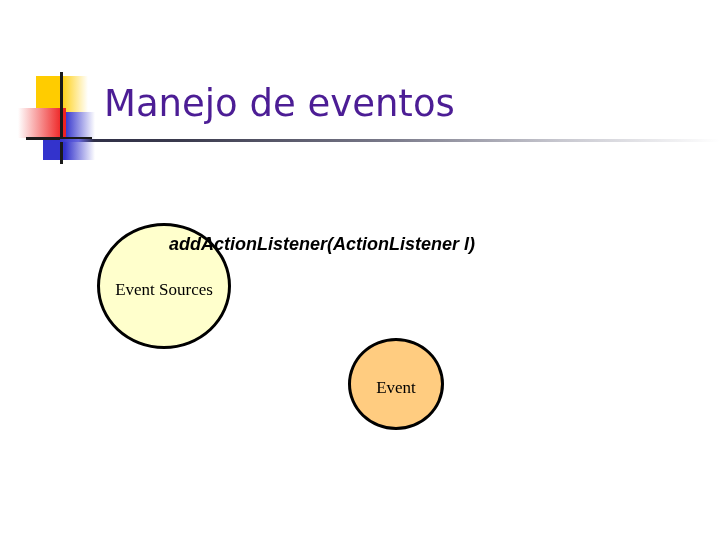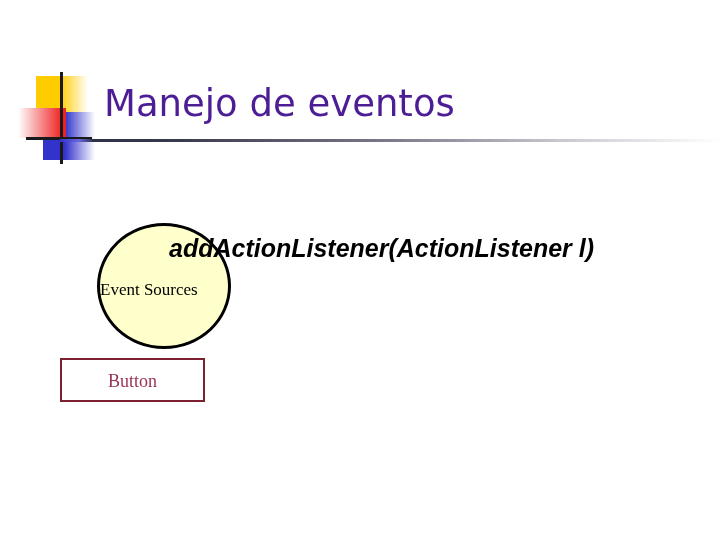--- a/index.html
+++ b/index.html
@@ -125,21 +125,21 @@
   .node-ellipse {
     position: absolute;
     border: 3px solid #000000;
     border-radius: 50%;
     box-sizing: border-box;
   }
   .node-ellipse .node-label {
     position: absolute;
     left: 0;
     right: 0;
-    text-align: left;
+    text-align: center;
     font-family: "Liberation Serif", serif;
     font-size: 17px;
     color: #000000;
     white-space: nowrap;
   }
 
   #ellipse-event-sources {
     left: 97px;
     top: 223px;
     width: 134px;
@@ -198,21 +198,21 @@
   }
 
   
   #method-call-label {
     position: absolute;
     left: 169px;
     top: 234px;
     font-family: "Liberation Sans", sans-serif;
     font-style: italic;
     font-weight: bold;
-    font-size: 25px;
+    font-size: 18px;
     color: #000000;
     white-space: nowrap;
     z-index: 5;
   }
 </style>
 </head>
 <body>
 
 <div id="slide">
 
@@ -229,22 +229,22 @@
   <div id="title-rule"></div>
   <div id="title-rule-accent"></div>
 
   <div id="diagram">
 
     <div id="ellipse-event-sources" class="node-ellipse">
       <div class="node-label">Event Sources</div>
     </div>
 
 
-
-    <div id="node-button">
-      <div class="node-label">Button</div>
+    <div id="ellipse-event" class="node-ellipse">
+      <div class="node-label">Event</div>
     </div>
 
+
     <div id="method-call-label">addActionListener(ActionListener l)</div>
 
   </div>
 
 </div>
 
 </body></html>

